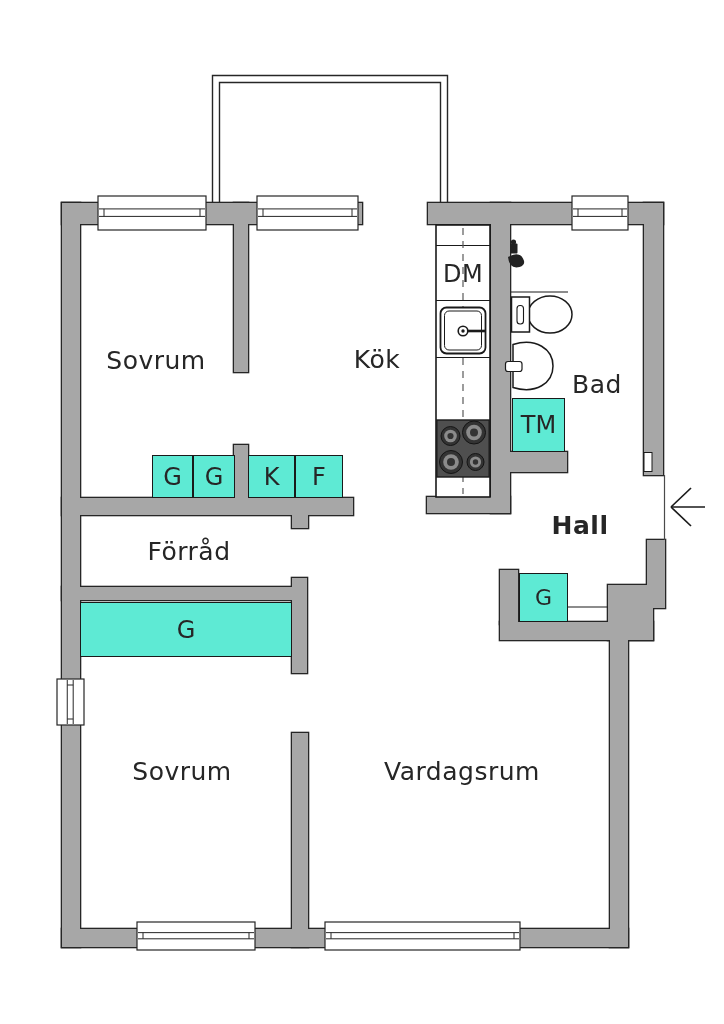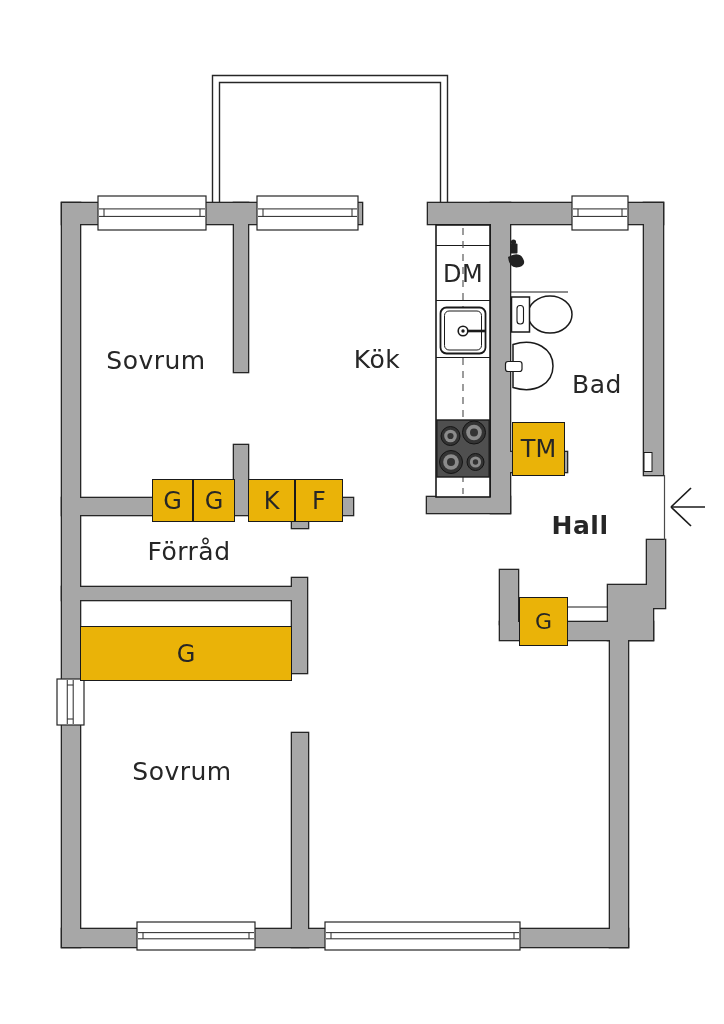--- a/index.html
+++ b/index.html
@@ -11,23 +11,23 @@
   #labels{position:absolute;left:0;top:0;width:100%;height:100%;}
   .room-label{
     position:absolute;transform:translate(-50%,-50%);
     font-size:25px;color:#262626;letter-spacing:0.5px;white-space:nowrap;
   }
   .appliance-label{
     position:absolute;transform:translate(-50%,-50%);
     font-size:24px;color:#262626;letter-spacing:0.5px;white-space:nowrap;
   }
   .box{
-    position:absolute;background:#eab308;border:1.5px solid #1a1a1a;
+    position:absolute;background:#5eead4;border:1.5px solid #1a1a1a;
     display:flex;align-items:center;justify-content:center;
-    font-size:24px;color:#262626;box-sizing:border-box;margin-top:24px;
+    font-size:24px;color:#262626;box-sizing:border-box;
   }
   .box.small{font-size:22px;}
 </style>
 </head>
 <body>
 
 <div class="canvas">
   <svg width="724" height="1024" viewBox="0 0 724 1024">
 
     <g fill="none" stroke="#262626" stroke-width="1.4">
@@ -187,20 +187,21 @@
     </g>
   </svg>
 
   <div id="labels">
       <div class="room-label" style="left: 156px; top: 360px;">Sovrum</div>
       <div class="room-label" style="left: 365px; top: 359px; margin-left: 12px;">Kök</div>
       <div class="room-label" style="left: 597px; top: 336px; margin-top: 48px;">Bad</div>
       <div class="room-label" style="left: 580px; top: 525px; font-weight: bold;">Hall</div>
       <div class="room-label" style="left: 189px; top: 551px;">Förråd</div>
       <div class="room-label" style="left: 182px; top: 771px;">Sovrum</div>
+      <div class="room-label" style="left: 462px; top: 771px;">Vardagsrum</div>
       <div class="appliance-label" style="left: 463px; top: 274px;">DM</div>
       <div class="box" style="left: 152px; top: 455px; width: 41px; height: 43px;">G</div>
       <div class="box" style="left: 193px; top: 455px; width: 42px; height: 43px;">G</div>
       <div class="box" style="left: 248px; top: 455px; width: 47px; height: 43px;">K</div>
       <div class="box" style="left: 295px; top: 455px; width: 48px; height: 43px;">F</div>
       <div class="box" style="left: 512px; top: 398px; width: 53px; height: 54px;">TM</div>
       <div class="box small" style="left: 519px; top: 573px; width: 49px; height: 49px;">G</div>
       <div class="box" style="left: 80px; top: 602px; width: 212px; height: 55px;">G</div>
     </div>
 </div>

